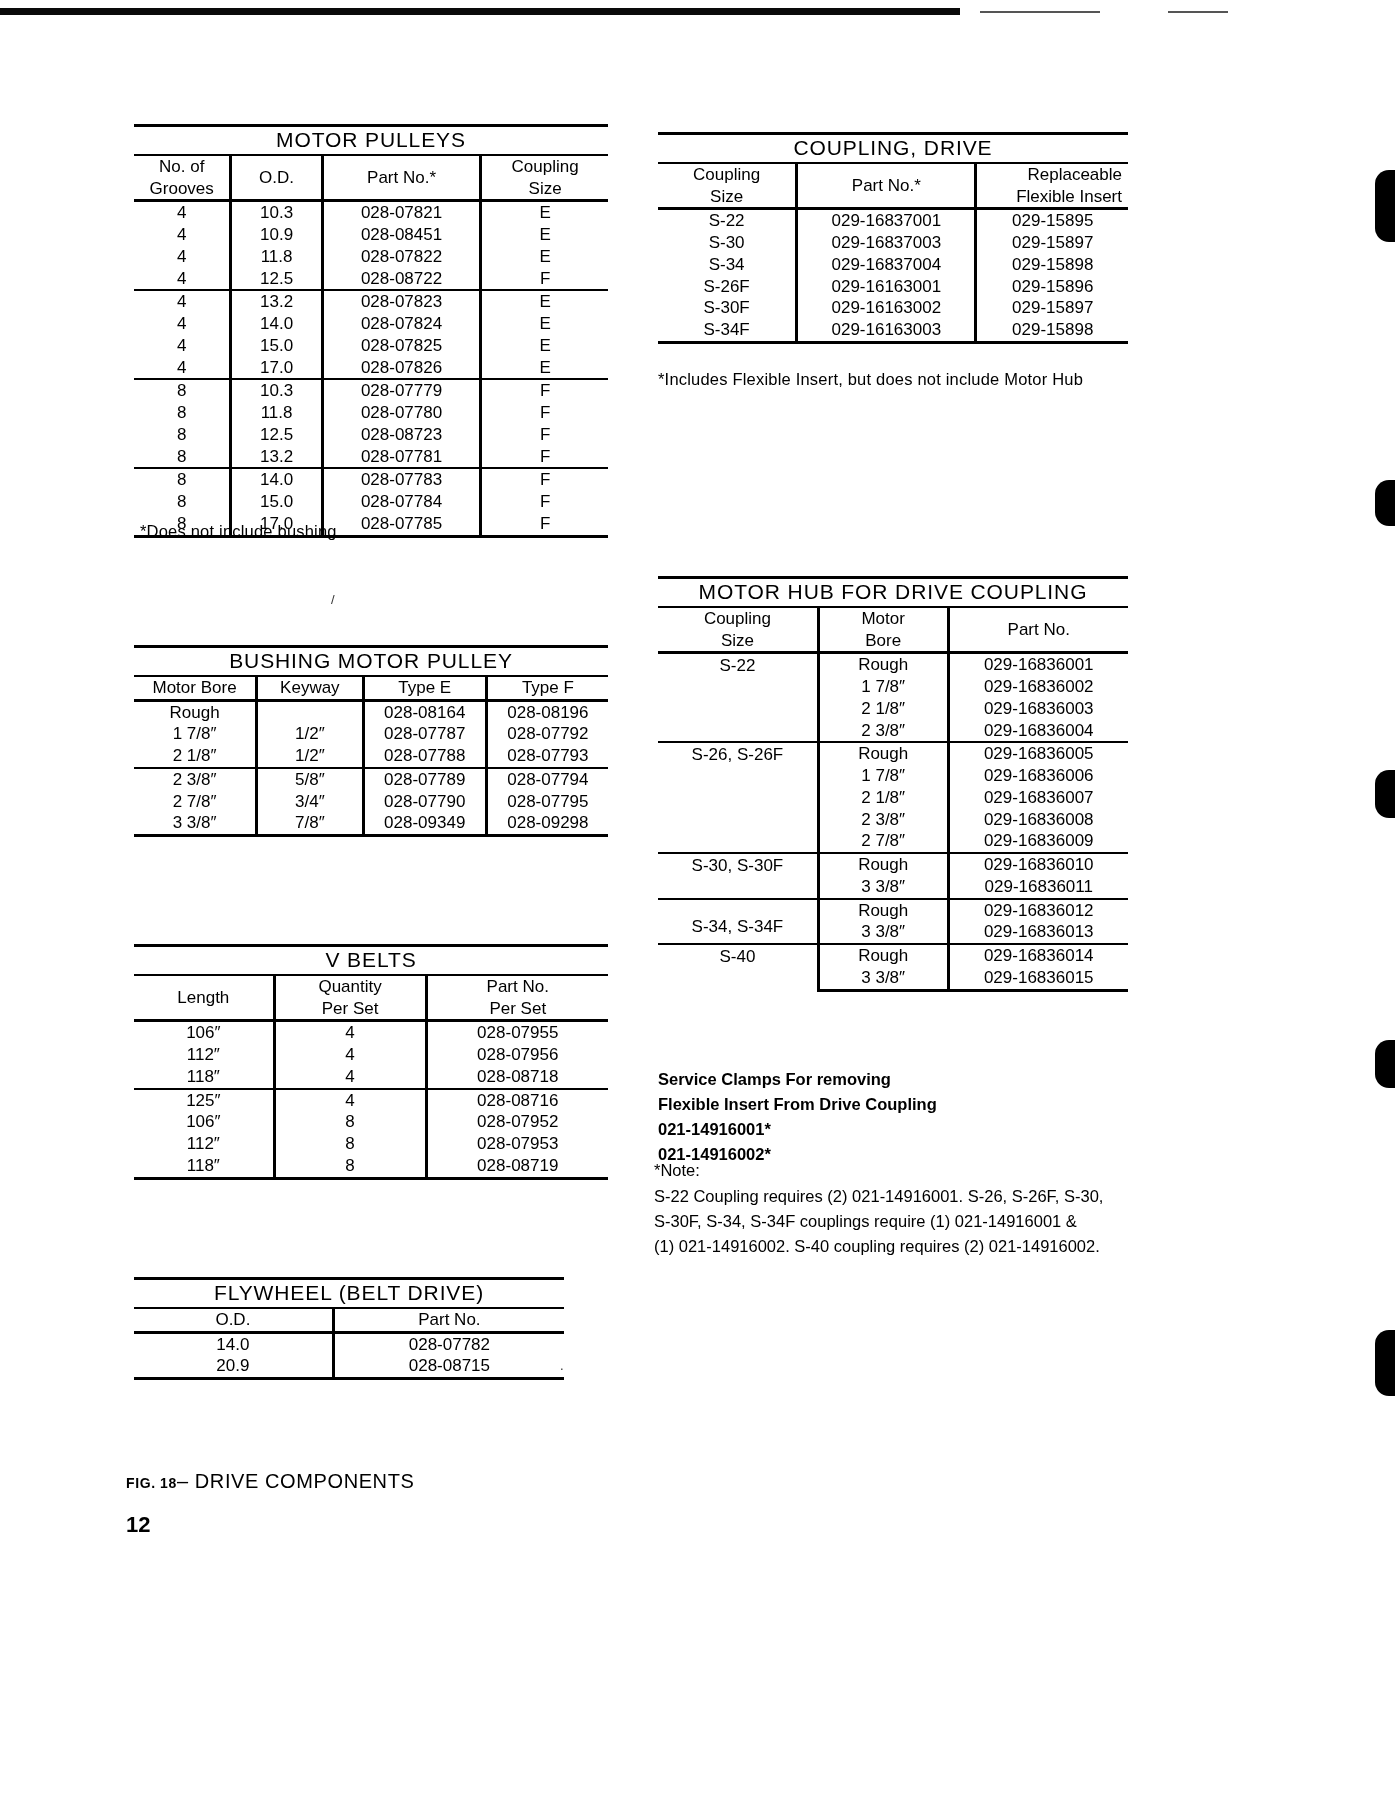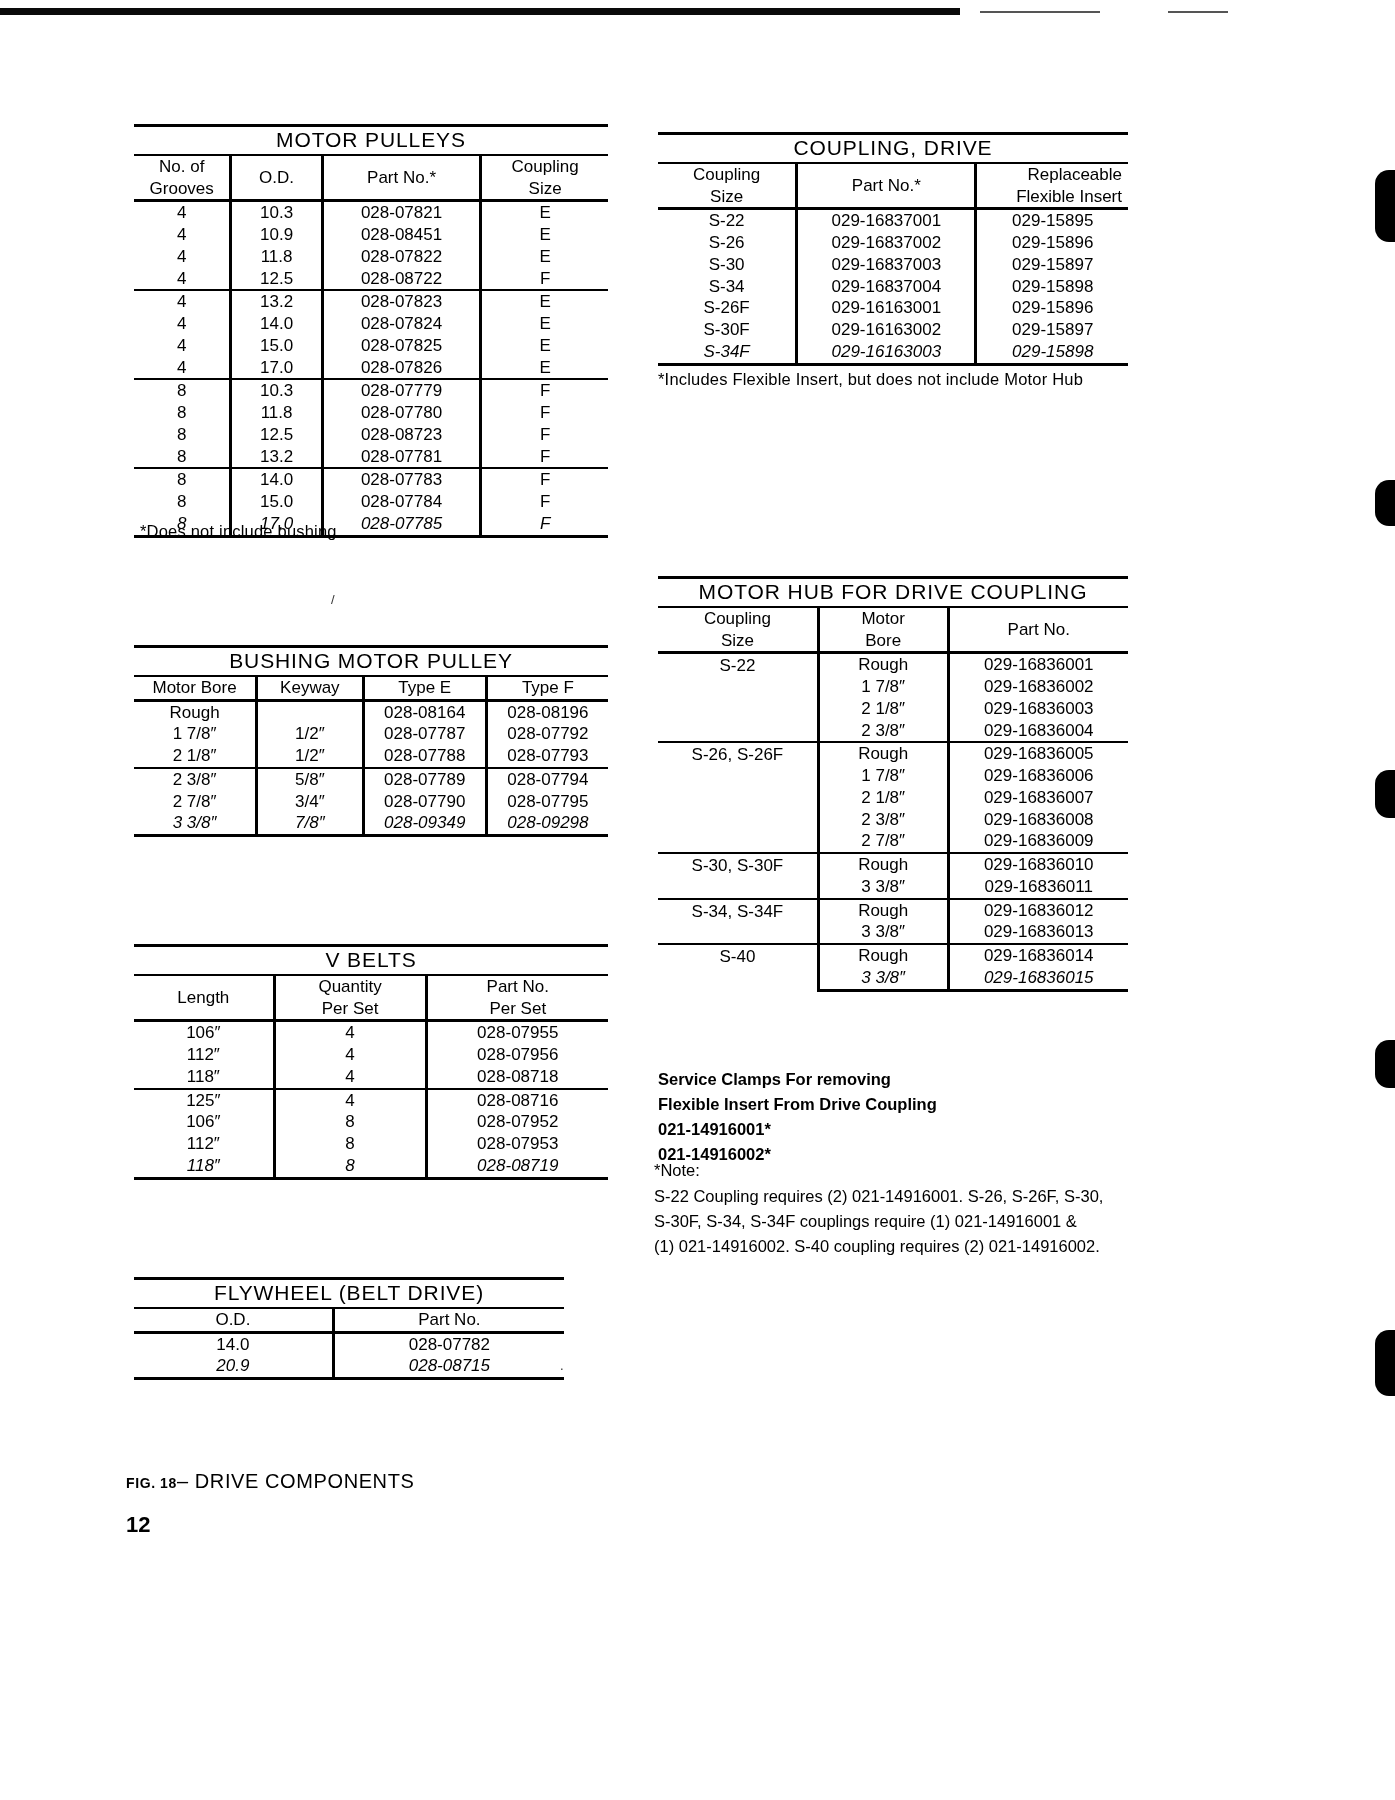--- a/index.html
+++ b/index.html
@@ -67,21 +67,21 @@
     border-bottom: 2px solid #000;
   }
   .head-row td {
     font-size: 17px;
     padding: 4px 6px 5px 6px;
     border-bottom: 3px solid #000;
     line-height: 1.2;
   }
   .vsep { border-left: 3px solid #000; }
   .grp-top td { border-top: 2px solid #000; }
-  .last-row td { border-bottom: 3px solid #000; font-style: italic; }
+  .last-row td { border-bottom: 3px solid #000; }
   .hdr-sub { display: block; }
 
   .footnote {
     position: absolute;
     font-size: 16.5px;
     letter-spacing: 0.2px;
     white-space: nowrap;
   }
   .note-block {
     position: absolute;
@@ -267,25 +267,20 @@
           <span class="hdr-sub">Replaceable</span>
           <span class="hdr-sub">Flexible Insert</span>
         </td>
       </tr>
       <tr>
           <td>S-22</td>
           <td class="vsep">029-16837001</td>
           <td class="vsep">029-15895</td>
         </tr>
       <tr>
-          <td>S-26</td>
-          <td class="vsep">029-16837002</td>
-          <td class="vsep">029-15896</td>
-        </tr>
-      <tr>
           <td>S-30</td>
           <td class="vsep">029-16837003</td>
           <td class="vsep">029-15897</td>
         </tr>
       <tr>
           <td>S-34</td>
           <td class="vsep">029-16837004</td>
           <td class="vsep">029-15898</td>
         </tr>
       <tr>
@@ -433,21 +428,21 @@
           <td rowspan="2" style="vertical-align:top; padding-top:1px;">S-30, S-30F</td>
           <td class="vsep">Rough</td>
           <td class="vsep">029-16836010</td>
         </tr>
       <tr>
           <td class="vsep">3 3/8″</td>
           <td class="vsep">029-16836011</td>
         </tr>
 
       <tr class="grp-top">
-          <td rowspan="2" style="vertical-align:top; padding-top:1px;">S-34, S-34F</td>
+          <td rowspan="2" style="vertical-align:top; padding-top:16px;">S-34, S-34F</td>
           <td class="vsep">Rough</td>
           <td class="vsep">029-16836012</td>
         </tr>
       <tr>
           <td class="vsep">3 3/8″</td>
           <td class="vsep">029-16836013</td>
         </tr>
 
       <tr class="grp-top">
           <td rowspan="2" style="vertical-align:top; padding-top:1px;">S-40</td>

